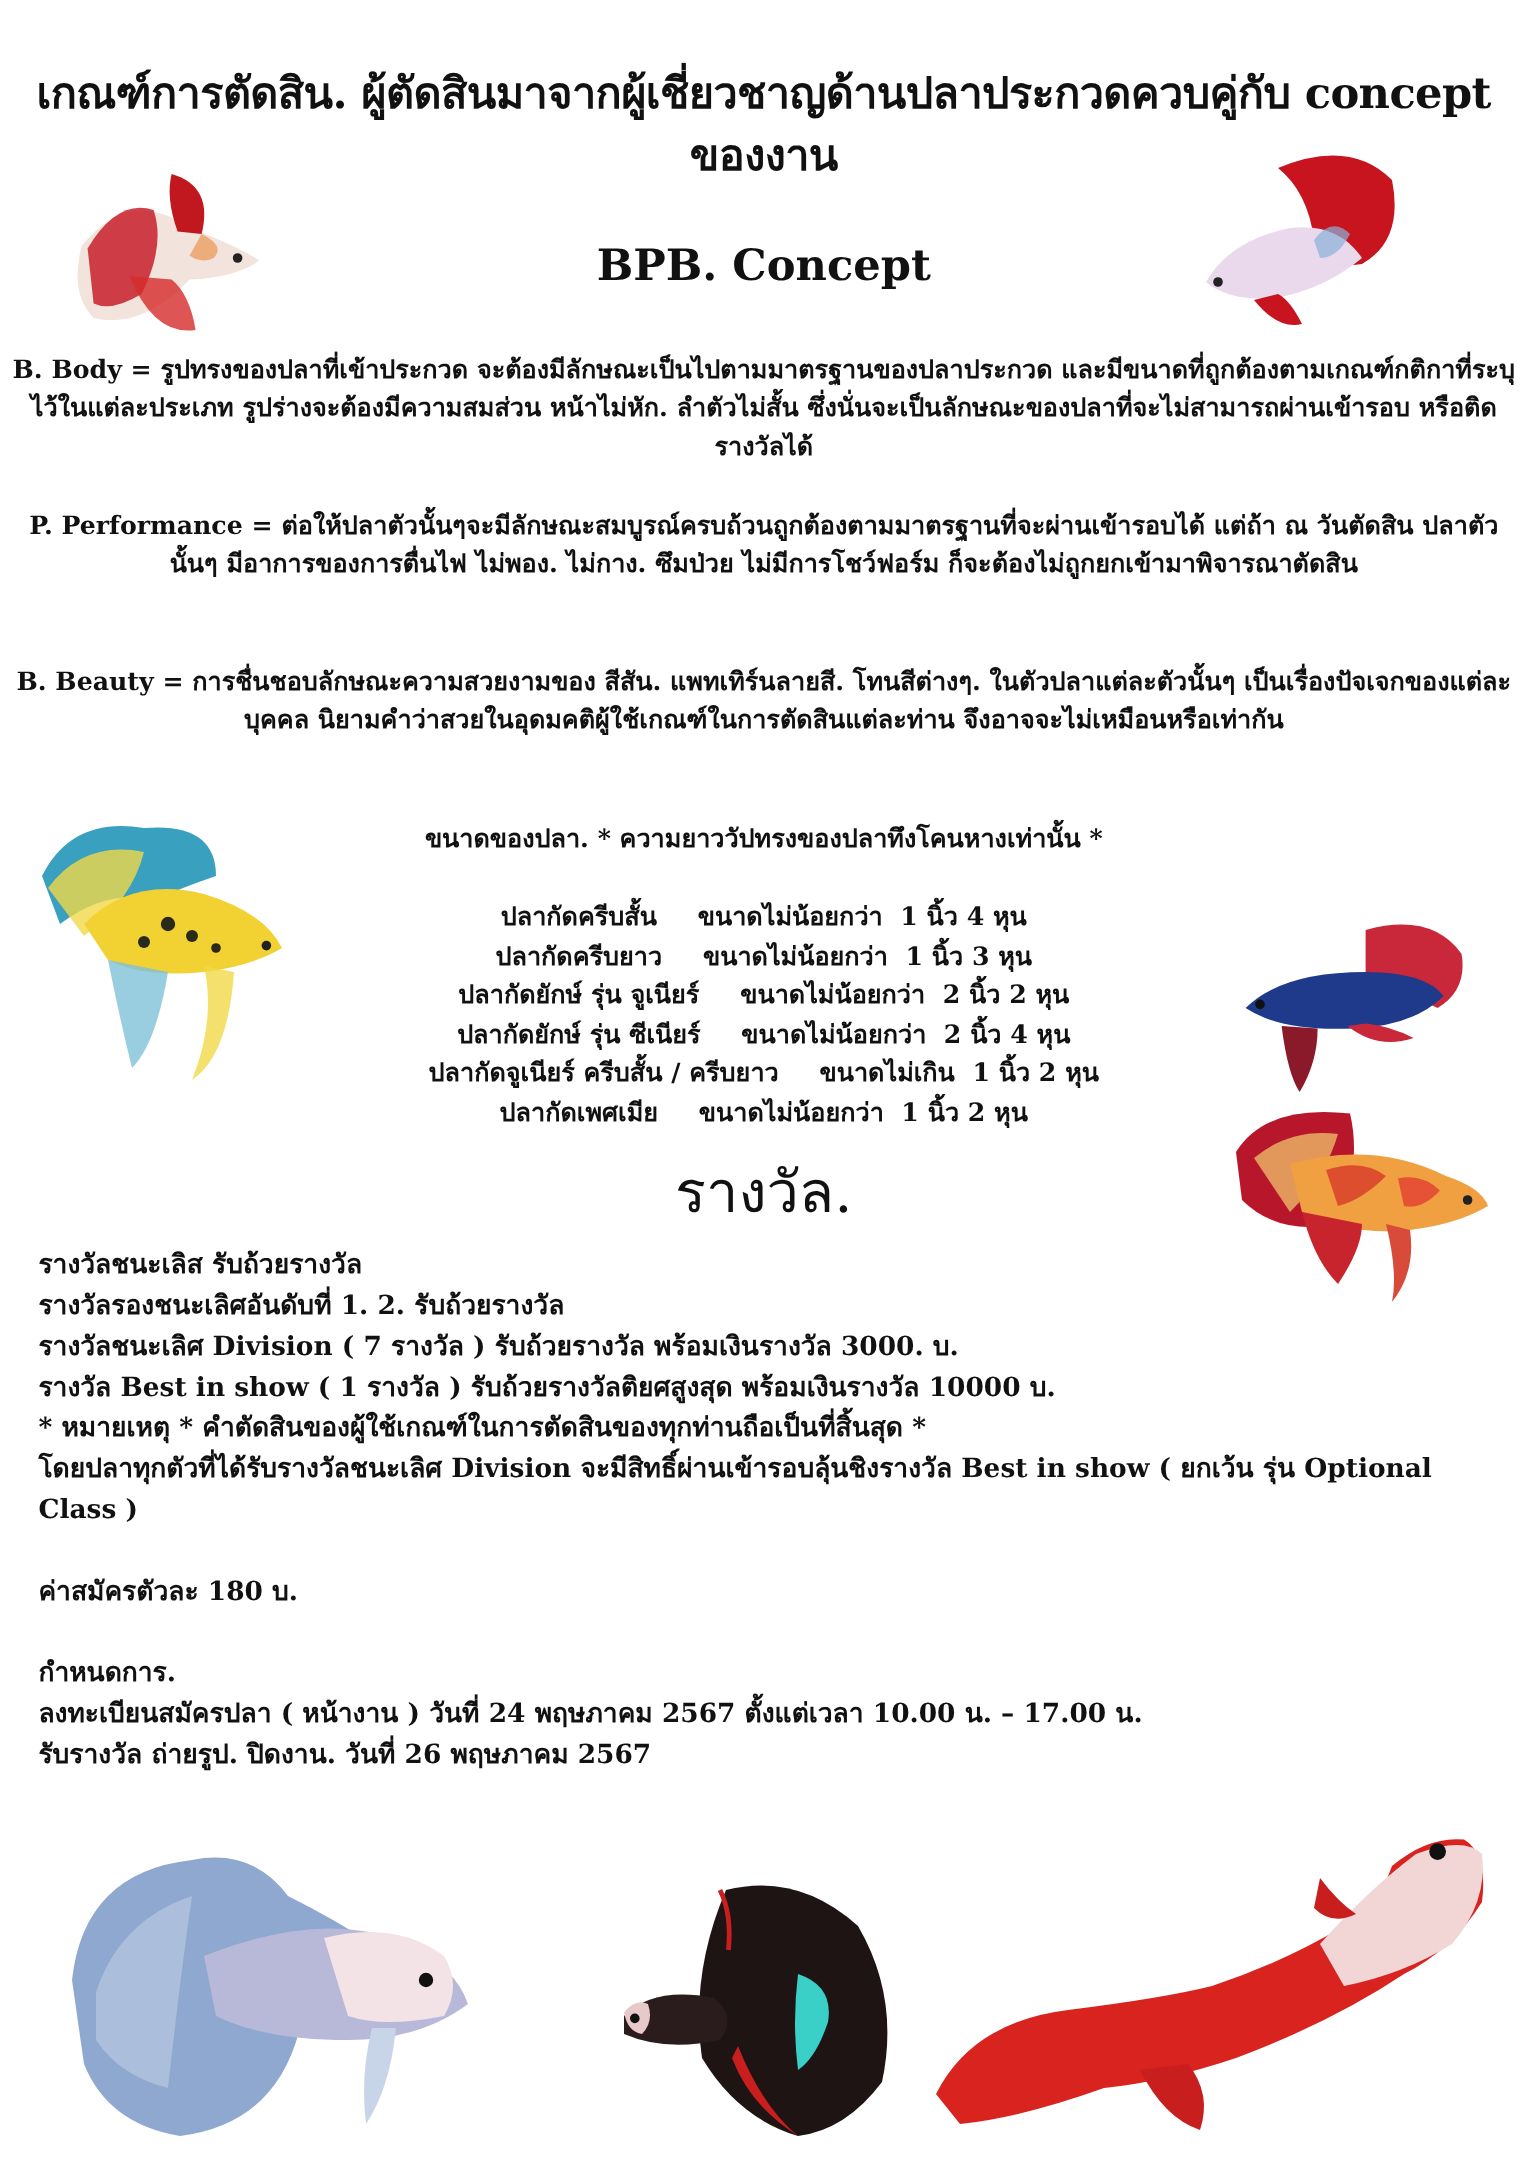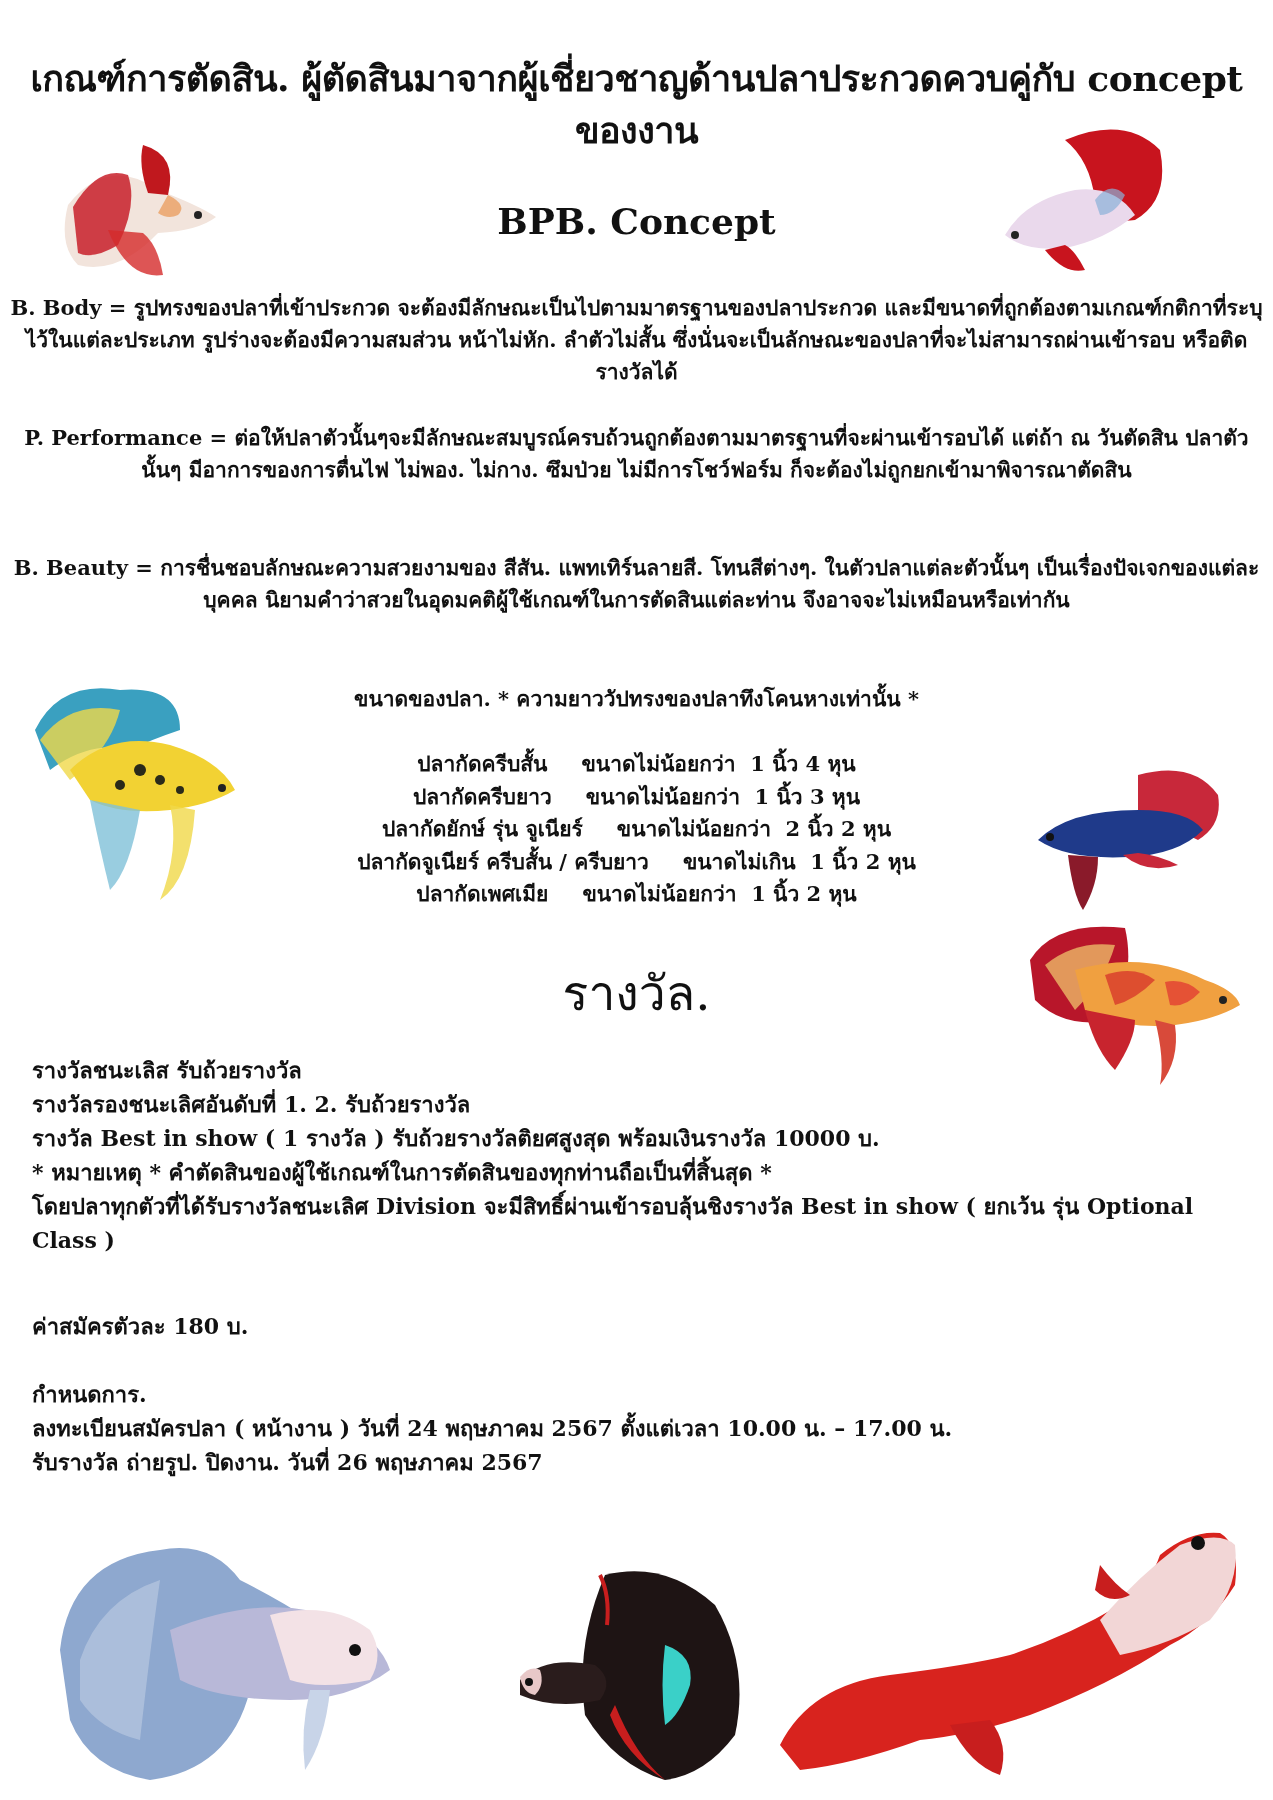--- a/index.html
+++ b/index.html
@@ -42,20 +42,21 @@
 
 <div class="abs para" style="top:292px;">B. Body = รูปทรงของปลาที่เข้าประกวด จะต้องมีลักษณะเป็นไปตามมาตรฐานของปลาประกวด และมีขนาดที่ถูกต้องตามเกณฑ์กติกาที่ระบุไว้ในแต่ละประเภท รูปร่างจะต้องมีความสมส่วน หน้าไม่หัก. ลำตัวไม่สั้น ซึ่งนั่นจะเป็นลักษณะของปลาที่จะไม่สามารถผ่านเข้ารอบ หรือติดรางวัลได้</div>
 <div class="abs para" style="top:422px;">P. Performance = ต่อให้ปลาตัวนั้นๆจะมีลักษณะสมบูรณ์ครบถ้วนถูกต้องตามมาตรฐานที่จะผ่านเข้ารอบได้ แต่ถ้า ณ วันตัดสิน ปลาตัวนั้นๆ มีอาการของการตื่นไฟ ไม่พอง. ไม่กาง. ซึมป่วย ไม่มีการโชว์ฟอร์ม ก็จะต้องไม่ถูกยกเข้ามาพิจารณาตัดสิน</div>
 <div class="abs para" style="top:552px;">B. Beauty = การชื่นชอบลักษณะความสวยงามของ สีสัน. แพทเทิร์นลายสี. โทนสีต่างๆ. ในตัวปลาแต่ละตัวนั้นๆ เป็นเรื่องปัจเจกของแต่ละบุคคล นิยามคำว่าสวยในอุดมคติผู้ใช้เกณฑ์ในการตัดสินแต่ละท่าน จึงอาจจะไม่เหมือนหรือเท่ากัน</div>
 
 <div class="abs sizes-head">ขนาดของปลา. * ความยาววัปทรงของปลาทึงโคนหางเท่านั้น *</div>
 <div class="abs sizes">
   <div class="row"><span>ปลากัดครีบสั้น</span><span class="gap"></span><span>ขนาดไม่น้อยกว่า</span>&nbsp;&nbsp;<span>1 นิ้ว 4 หุน</span></div>
   <div class="row"><span>ปลากัดครีบยาว</span><span class="gap"></span><span>ขนาดไม่น้อยกว่า</span>&nbsp;&nbsp;<span>1 นิ้ว 3 หุน</span></div>
   <div class="row"><span>ปลากัดยักษ์ รุ่น จูเนียร์</span><span class="gap"></span><span>ขนาดไม่น้อยกว่า</span>&nbsp;&nbsp;<span>2 นิ้ว 2 หุน</span></div>
+  <div class="row"><span>ปลากัดยักษ์ รุ่น ซีเนียร์</span><span class="gap"></span><span>ขนาดไม่น้อยกว่า</span>&nbsp;&nbsp;<span>2 นิ้ว 4 หุน</span></div>
   <div class="row"><span>ปลากัดจูเนียร์ ครีบสั้น / ครีบยาว</span><span class="gap"></span><span>ขนาดไม่เกิน</span>&nbsp;&nbsp;<span>1 นิ้ว 2 หุน</span></div>
   <div class="row"><span>ปลากัดเพศเมีย</span><span class="gap"></span><span>ขนาดไม่น้อยกว่า</span>&nbsp;&nbsp;<span>1 นิ้ว 2 หุน</span></div>
 </div>
 
 <svg class="fish" style="left:30px;top:680px;" width="210" height="225" viewBox="0 0 210 225">
   <path d="M5 50 Q30 0 90 10 Q150 5 150 50 Q120 60 100 70 Q60 60 20 90Z" fill="#3aa0c0"></path>
   <path d="M10 60 Q40 20 90 30 Q80 70 40 100Z" fill="#f0d848" opacity="0.8"></path>
   <path d="M40 90 Q80 50 140 65 Q190 80 205 110 Q180 125 140 130 Q90 135 60 120Z" fill="#f2d233"></path>
   <circle cx="110" cy="90" r="6" fill="#2a2a1a"></circle>
     <circle cx="130" cy="100" r="5" fill="#2a2a1a"></circle>
@@ -79,23 +80,24 @@
   <path d="M20 45 Q50 20 90 25 Q80 60 50 90Z" fill="#f4d070" opacity="0.7"></path>
   <path d="M50 50 Q120 30 180 60 Q210 70 215 85 Q190 100 150 105 Q100 110 60 90Z" fill="#f0a040"></path>
   <path d="M80 55 Q110 45 130 60 Q110 80 90 85Z" fill="#d83a2a" opacity="0.8"></path>
   <path d="M140 62 Q160 58 175 72 Q160 88 145 85Z" fill="#e03030" opacity="0.7"></path>
   <path d="M60 90 Q70 130 90 150 Q110 120 110 100Z" fill="#c8242e"></path>
   <path d="M130 100 Q140 140 135 165 Q155 140 150 105Z" fill="#d84a3a"></path>
   <circle cx="198" cy="80" r="4" fill="#222"></circle>
 </svg>
 
 <div class="abs prize-head">รางวัล.</div>
-<div class="abs left-block" style="top:1037px;margin-top:16px;">
+<div class="abs left-block" style="top:1037px;">
   <div>รางวัลชนะเลิส รับถ้วยรางวัล</div>
   <div>รางวัลรองชนะเลิศอันดับที่ 1. 2. รับถ้วยรางวัล</div>
+  <div>รางวัลชนะเลิศ Division ( 7 รางวัล ) รับถ้วยรางวัล พร้อมเงินรางวัล 3000. บ.</div>
   <div>รางวัล Best in show ( 1 รางวัล ) รับถ้วยรางวัลติยศสูงสุด พร้อมเงินรางวัล 10000 บ.</div>
   <div>* หมายเหตุ * คำตัดสินของผู้ใช้เกณฑ์ในการตัดสินของทุกท่านถือเป็นที่สิ้นสุด *</div>
   <div>โดยปลาทุกตัวที่ได้รับรางวัลชนะเลิศ Division จะมีสิทธิ์ผ่านเข้ารอบลุ้นชิงรางวัล Best in show ( ยกเว้น รุ่น Optional Class )</div>
 </div>
 
 <div class="abs left-block" style="top:1309px;">ค่าสมัครตัวละ 180 บ.</div>
 
 <div class="abs left-block" style="top:1377px;">
   <div>กำหนดการ.</div>
   <div>ลงทะเบียนสมัครปลา ( หน้างาน ) วันที่ 24 พฤษภาคม 2567 ตั้งแต่เวลา 10.00 น. – 17.00 น.</div>

